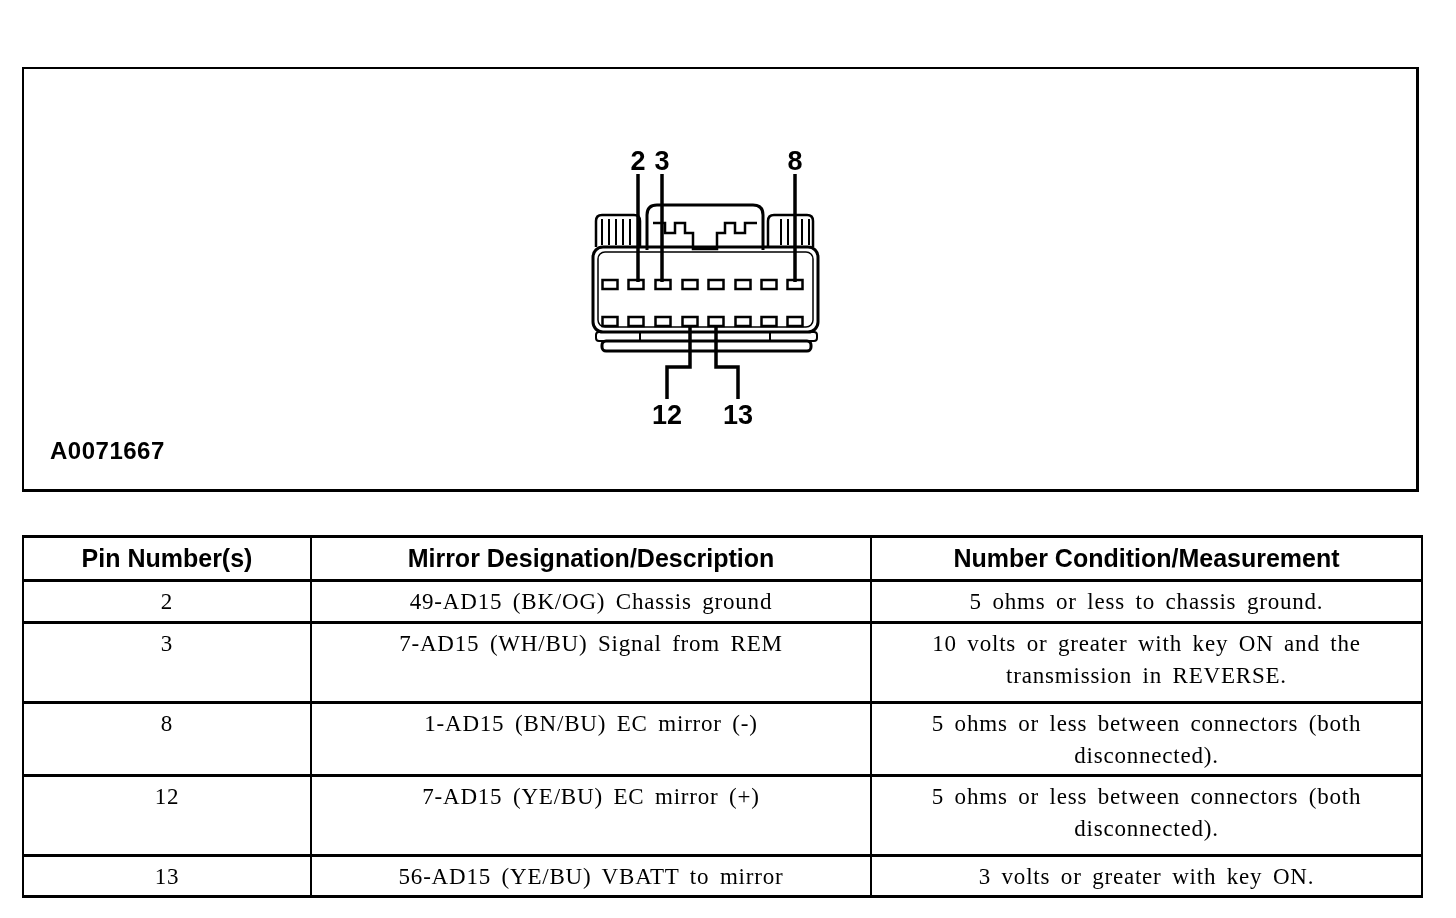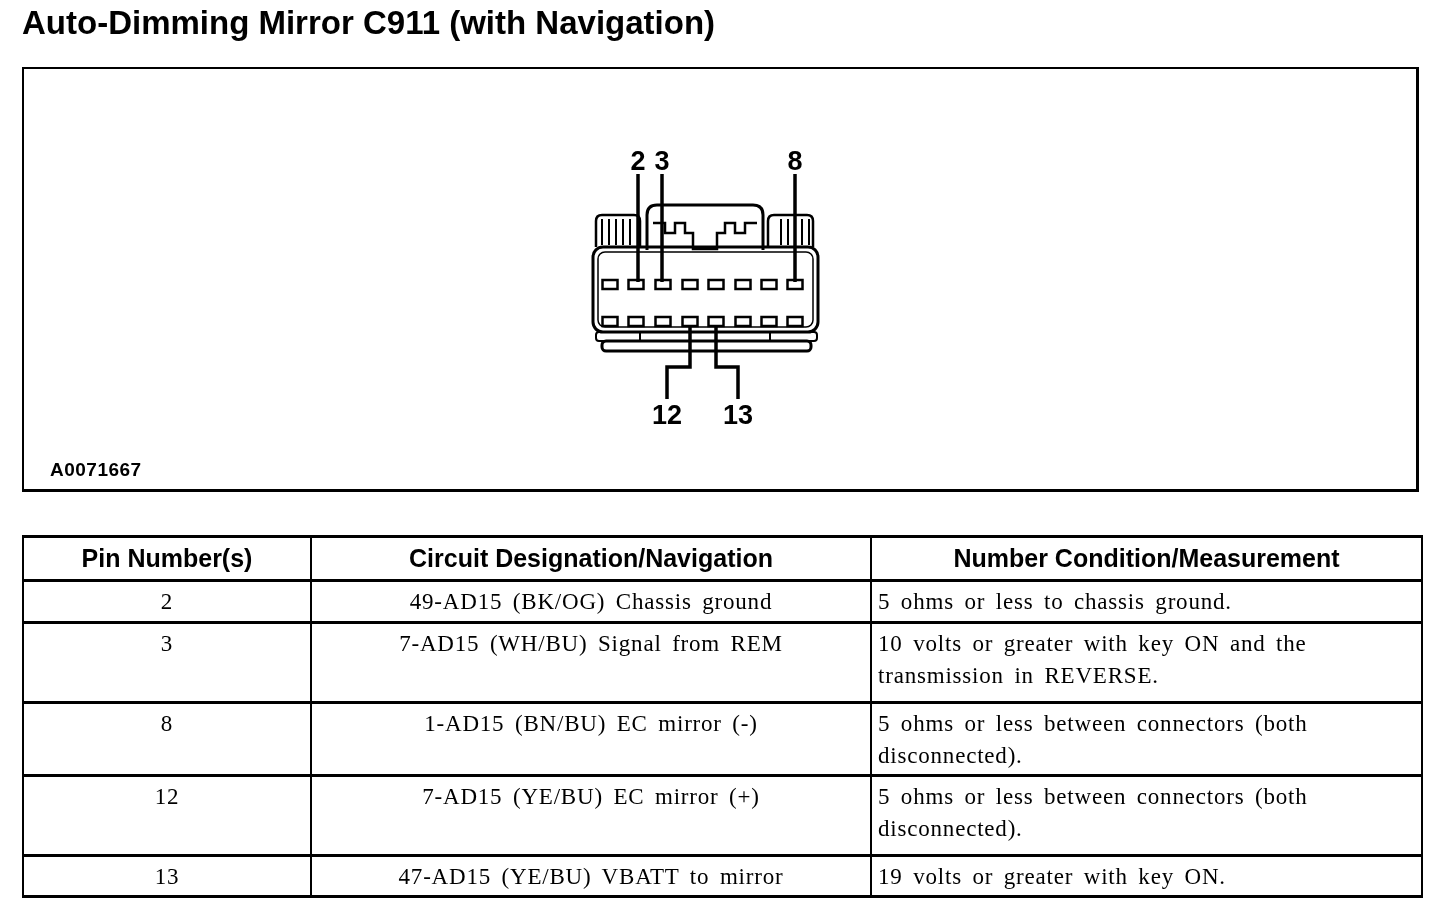--- a/index.html
+++ b/index.html
@@ -15,56 +15,55 @@
     position:absolute;left:22px;top:67px;width:1392px;height:420px;
     border:2px solid #000;border-right-width:3px;border-bottom-width:3px;
     background:#fff;
   }
   .connector-svg{position:absolute;left:0;top:0;width:100%;height:100%;}
   .connector-svg text{
     font-family:"Liberation Sans",sans-serif;font-weight:bold;font-size:27px;
     fill:#000;stroke:none;text-anchor:middle;
   }
   .figure-id{
-    position:absolute;left:26px;bottom:8px;
-    font-size:19px;font-weight:bold;letter-spacing:0.5px;
+    position:absolute;left:26px;bottom:24px;
+    font-size:24px;font-weight:bold;letter-spacing:0.5px;
   }
   table.pinout{
     position:absolute;left:22px;top:535px;width:1399px;
     border-collapse:collapse;table-layout:fixed;background:#fff;
   }
   table.pinout th,table.pinout td{
     border:2px solid #000;border-top-width:3px;border-bottom-width:3px;
     overflow:hidden;
   }
   table.pinout th{
     font-family:"Liberation Sans",sans-serif;font-weight:bold;font-size:25px;
     text-align:center;padding:5px 4px;
   }
   table.pinout td{
     font-family:"Liberation Serif",serif;font-size:23px;line-height:32px;
     letter-spacing:0.8px;word-spacing:4px;
     vertical-align:top;padding:4px 6px 2px 6px;
   }
   col.c-pin{width:288px;} col.c-circuit{width:560px;} col.c-cond{width:551px;}
   td.cell-pin,td.cell-circuit{text-align:center;}
-  td.cell-cond{text-align:left;padding-left:11px;padding-right:14px;}
+  td.cell-cond{text-align:center;padding-left:11px;padding-right:14px;}
   thead tr{height:44px;}
   tbody tr:nth-child(1){height:42px;}
   tbody tr:nth-child(2){height:80px;}
   tbody tr:nth-child(3){height:72px;}
   tbody tr:nth-child(4){height:80px;}
   tbody tr:nth-child(5){height:39px;}
 </style>
 </head>
 <body>
 
 <div class="page">
 
-  <div class="page-title">Auto-Dimming Mirror C911 (with Navigation)</div>
 
   <div class="diagram-box">
     <svg class="connector-svg" viewBox="0 0 1392 420" xmlns="http://www.w3.org/2000/svg">
       <g stroke="#000000" fill="none">
 
         <g>
           <rect x="569" y="178" width="225" height="85" rx="10" stroke-width="3"></rect>
           <rect x="574" y="183" width="215" height="75" rx="7" stroke-width="1.5"></rect>
         </g>
 
@@ -132,21 +131,21 @@
 
   <table class="pinout">
     <colgroup>
       <col class="c-pin">
         <col class="c-circuit">
         <col class="c-cond">
     </colgroup>
     <thead>
       <tr>
         <th>Pin Number(s)</th>
-        <th>Circuit Designation/Navigation</th>
+        <th>Mirror Designation/Description</th>
         <th>Number Condition/Measurement</th>
       </tr>
     </thead>
     <tbody>
       <tr>
         <td class="cell-pin">2</td>
         <td class="cell-circuit">49-AD15 (BK/OG) Chassis ground</td>
         <td class="cell-cond">5 ohms or less to chassis ground.</td>
       </tr>
       <tr>
@@ -159,19 +158,19 @@
         <td class="cell-circuit">1-AD15 (BN/BU) EC mirror (-)</td>
         <td class="cell-cond">5 ohms or less between connectors (both disconnected).</td>
       </tr>
       <tr>
         <td class="cell-pin">12</td>
         <td class="cell-circuit">7-AD15 (YE/BU) EC mirror (+)</td>
         <td class="cell-cond">5 ohms or less between connectors (both disconnected).</td>
       </tr>
       <tr>
         <td class="cell-pin">13</td>
-        <td class="cell-circuit">47-AD15 (YE/BU) VBATT to mirror</td>
-        <td class="cell-cond">19 volts or greater with key ON.</td>
+        <td class="cell-circuit">56-AD15 (YE/BU) VBATT to mirror</td>
+        <td class="cell-cond">3 volts or greater with key ON.</td>
       </tr>
     </tbody>
   </table>
 
 </div>
 
 </body></html>

